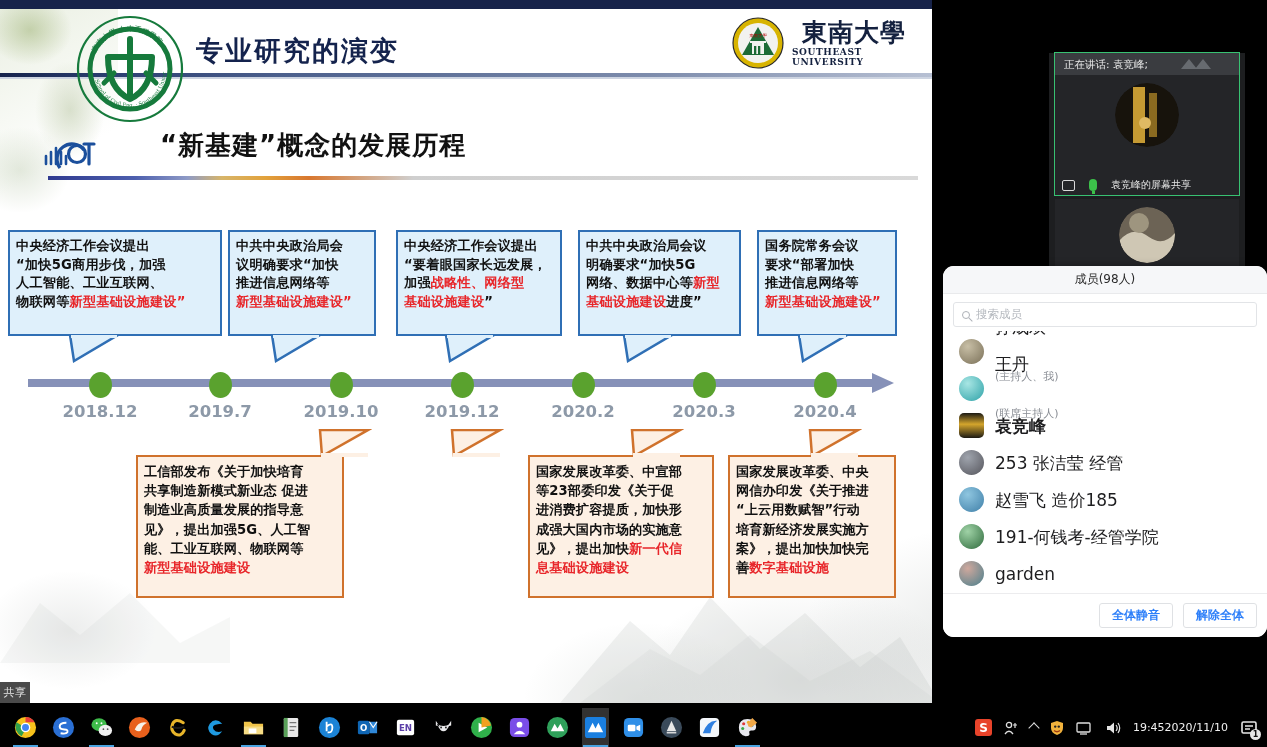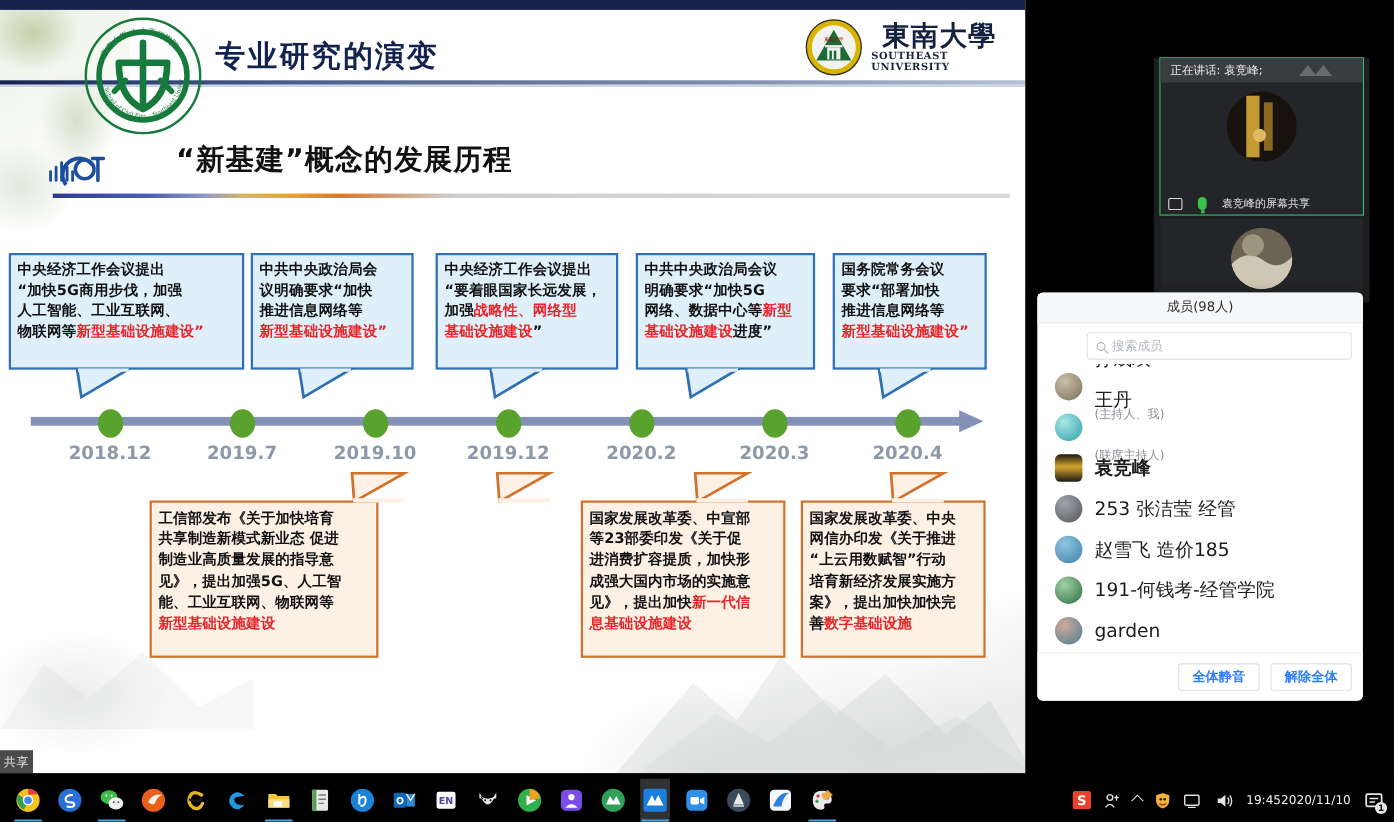--- a/index.html
+++ b/index.html
@@ -144,33 +144,33 @@
     position:absolute; left:0; bottom:0; height:20px; width:100%;
     display:flex; align-items:center; gap:14px; padding-left:7px;
     color:#e4e4e4; font-size:10px;
   }
   .ic-screen { width:13px; height:11px; border:1.4px solid #d9d9d9; border-radius:2px; display:inline-block; }
   .ic-mic { width:8px; height:12px; background:#3cc14a; border-radius:4px 4px 4px 4px; display:inline-block; position:relative; }
   .ic-mic:after { content:""; position:absolute; left:2.5px; bottom:-3px; width:3px; height:3px; background:#3cc14a; }
 
   
   .ppanel {
-    position:absolute; left:943px; top:266px; width:296px; height:371px;
-    background:#fff; border-radius:5px; box-shadow:0 2px 10px rgba(0,0,0,.5);
+    position:absolute; left:943px; top:266px; width:324px; height:371px;
+    background:#fff; border-radius:11px; box-shadow:0 2px 10px rgba(0,0,0,.5);
     overflow:hidden;
   }
   .pp-head {
     height:28px; background:#f6f7f9; border-bottom:1px solid #e9eaec;
     display:flex; align-items:center; justify-content:center;
     font-size:12px; color:#2a2a2a;
   }
   .pp-search-wrap { padding:8px 10px 4px 10px; }
   .pp-search {
     height:25px; border:1px solid #e2e4e7; border-radius:3px;
-    display:flex; align-items:center; gap:6px; padding:0 8px; background:#fff;margin-left:35px;
+    display:flex; align-items:center; gap:6px; padding:0 8px; background:#fff;
   }
   .pp-search .mag {
     width:8px; height:8px; border:1.3px solid #adb1b7; border-radius:50%;
     position:relative; flex:0 0 8px;
   }
   .pp-search .mag:after {
     content:""; position:absolute; right:-4px; bottom:-3px; width:5px; height:1.3px;
     background:#adb1b7; transform:rotate(45deg);
   }
   .pp-search .ph { font-size:11.5px; color:#b3b7bd; }

